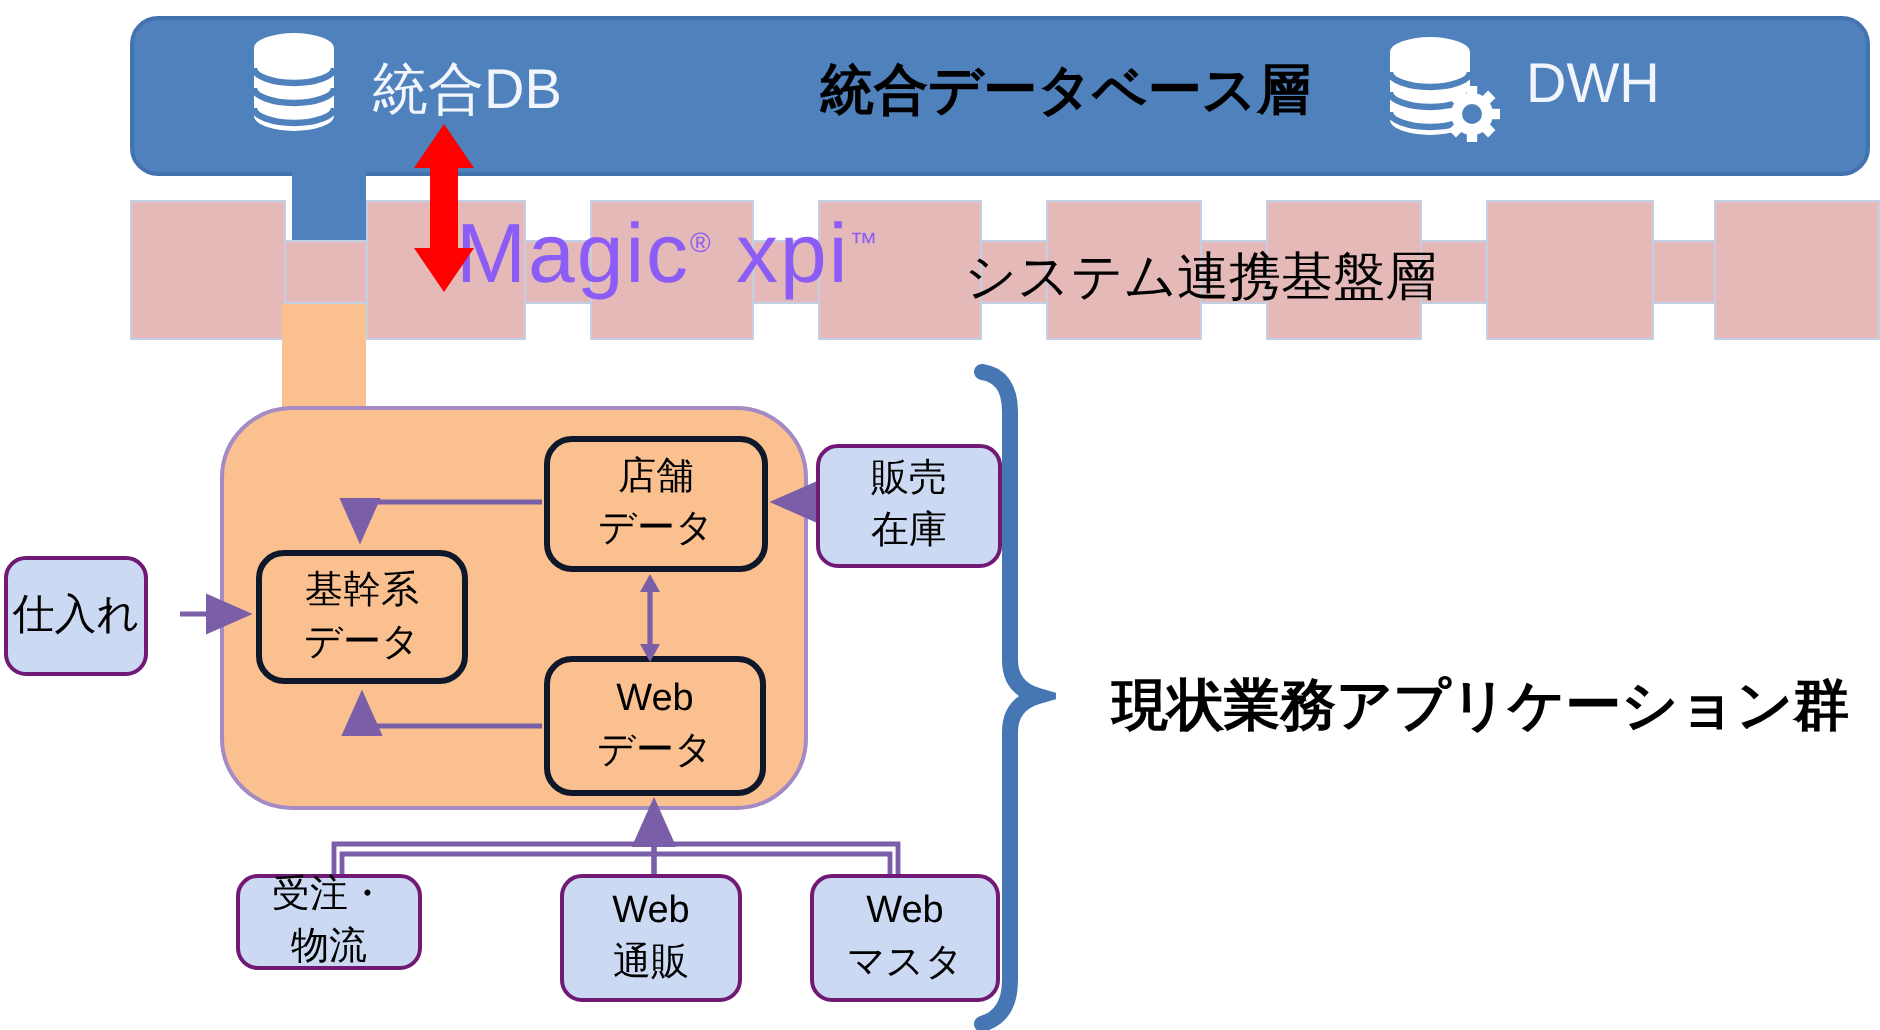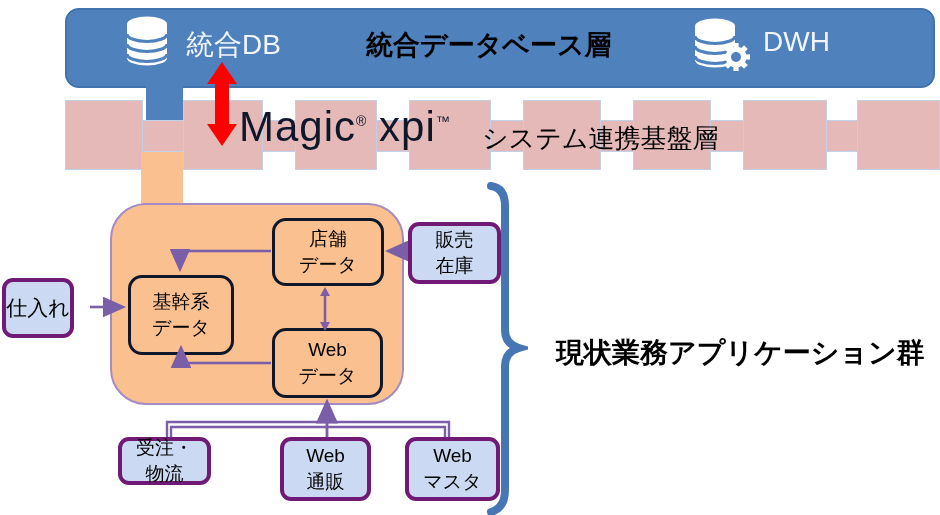--- a/index.html
+++ b/index.html
@@ -7,49 +7,49 @@
     position:relative;width:940px;height:515px;background:#ffffff;
     font-family:"Liberation Sans","DejaVu Sans",sans-serif;overflow:hidden;
   }
   
   .blue-bar{
     position:absolute;left:65px;top:8px;width:870px;height:80px;
     background:#4f81bd;border:2px solid #4273ae;border-radius:14px;box-sizing:border-box;
   }
   .blue-tab{position:absolute;left:146px;top:86px;width:37px;height:36px;background:#4f81bd;}
   .bar-label{position:absolute;color:#f2f6fc;font-size:28px;white-space:nowrap;}
-  .bar-title{position:absolute;color:#000;font-weight:bold;font-size:27px;white-space:nowrap;}
+  .bar-title{position:absolute;color:#000;font-weight:bold;font-size:27px;white-space:nowrap;margin-left:44px;}
   
   .pink-strip{
     position:absolute;left:65px;top:120px;width:875px;height:32px;
     background:#e5b9b7;border:1px solid #c2cfe4;box-sizing:border-box;
   }
   .pink-seg{
     position:absolute;top:100px;height:70px;background:#e5b9b7;
     border:1px solid #c2cfe4;box-sizing:border-box;
   }
   .orange-tab{position:absolute;left:141px;top:152px;width:42px;height:54px;background:#fac090;}
   .magic-logo{
-    position:absolute;left:239px;top:106px;color:#0f172a;font-size:42px;
+    position:absolute;left:228px;top:106px;color:#8b5cf6;font-size:42px;
     font-weight:400;letter-spacing:1px;white-space:nowrap;line-height:1;
   }
   .magic-logo sup{font-size:14px;letter-spacing:0;}
   .sys-title{position:absolute;left:482px;top:121px;color:#000;font-weight:normal;font-size:26px;white-space:nowrap;}
   
   .app-container{
     position:absolute;left:110px;top:203px;width:294px;height:202px;
     background:#fac090;border:2px solid #a48bc4;border-radius:36px;box-sizing:border-box;
   }
   .data-box{
     position:absolute;background:#fac090;border:3px solid #0f172a;border-radius:14px;
     box-sizing:border-box;display:flex;align-items:center;justify-content:center;
     text-align:center;font-size:19px;color:#000;line-height:1.35;white-space:pre-line;
   }
   .ext-box{
-    position:absolute;background:#cbd9f2;border:4px solid #701a75;border-radius:11px;
+    position:absolute;background:#cbd9f2;border:2px solid #701a75;border-radius:11px;
     box-sizing:border-box;display:flex;align-items:center;justify-content:center;
     text-align:center;font-size:19px;color:#000;line-height:1.35;white-space:pre-line;
   }
   .brace-label{
     position:absolute;left:556px;top:334px;color:#000;font-weight:bold;
     font-size:28px;letter-spacing:0px;white-space:nowrap;
   }
   .overlay{position:absolute;left:0;top:0;pointer-events:none;}
   .icon-abs{position:absolute;}
 </style>
@@ -103,21 +103,21 @@
   <div class="magic-logo">
     <span>Magic</span><sup>®</sup>
     <span>xpi</span><sup>™</sup>
   </div>
   <div class="sys-title">システム連携基盤層</div>
 
   <div class="app-container"></div>
 
   <div class="data-box" style="left:272px;top:218px;width:112px;height:68px">店舗
 データ</div>
-  <div class="data-box" style="left:128px;top:275px;width:106px;height:80px">基幹系
+  <div class="data-box" style="left:128px;top:275px;width:106px;height:67px">基幹系
 データ</div>
   <div class="data-box" style="left:272px;top:328px;width:111px;height:70px">Web
 データ</div>
 
   <div class="ext-box" style="left:2px;top:278px;width:72px;height:60px;font-size:21px">仕入れ</div>
   <div class="ext-box" style="left:408px;top:222px;width:93px;height:62px">販売
 在庫</div>
   <div class="ext-box" style="left:118px;top:437px;width:93px;height:48px">受注・
 物流</div>
   <div class="ext-box" style="left:280px;top:437px;width:91px;height:64px">Web

